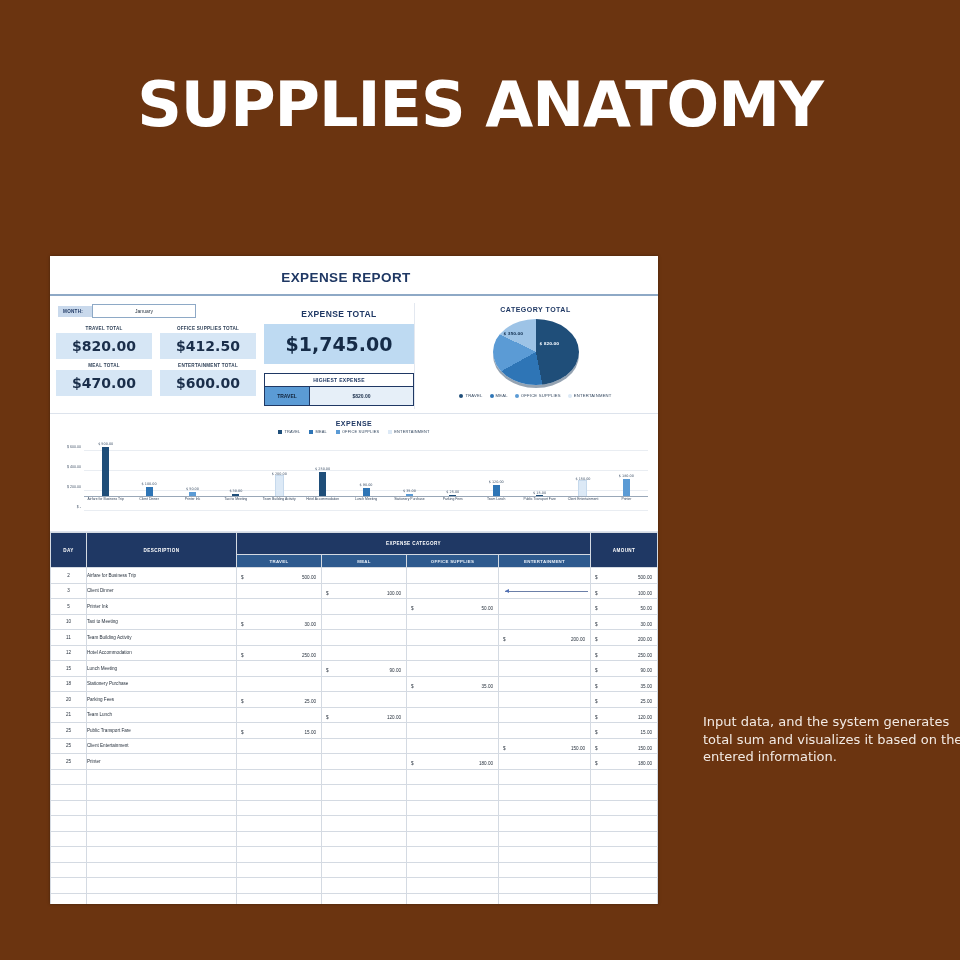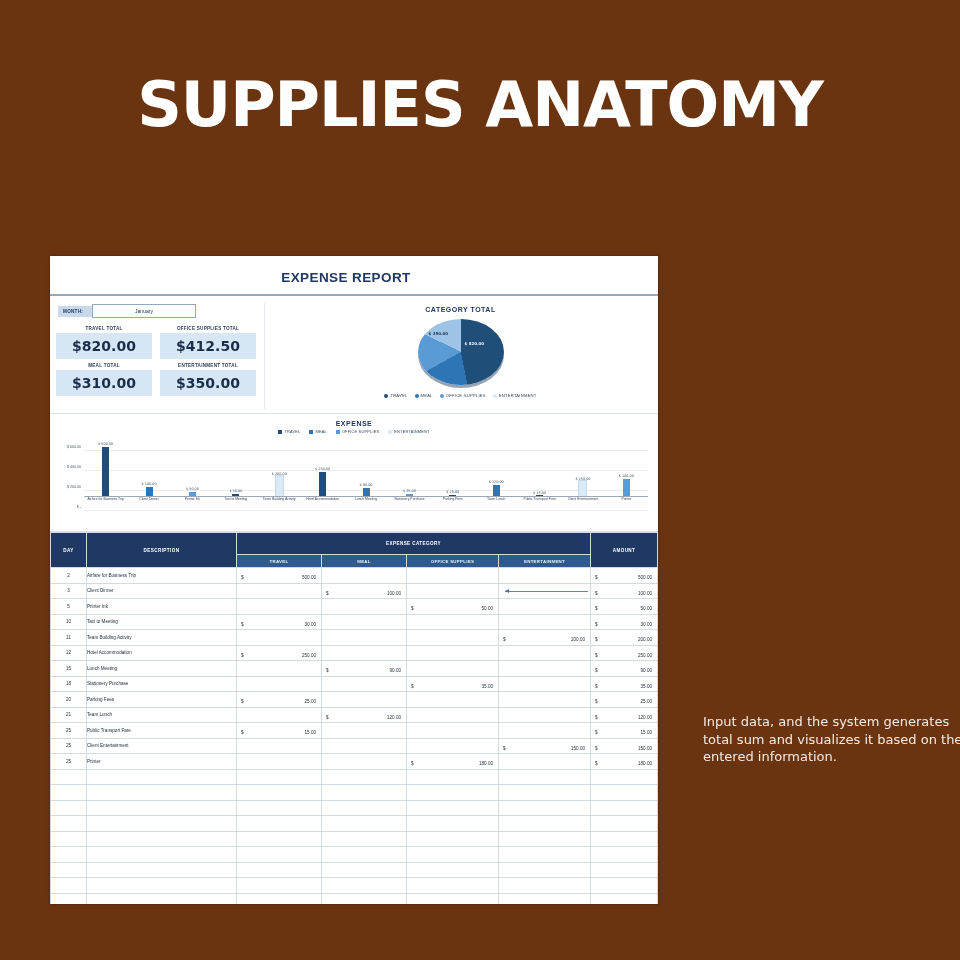--- a/index.html
+++ b/index.html
@@ -223,29 +223,40 @@
         <div class="kpi">
           <div class="kpi-lbl">TRAVEL TOTAL</div>
           <div class="kpi-val">$820.00</div>
         </div>
         <div class="kpi">
           <div class="kpi-lbl">OFFICE SUPPLIES TOTAL</div>
           <div class="kpi-val">$412.50</div>
         </div>
         <div class="kpi">
           <div class="kpi-lbl">MEAL TOTAL</div>
-          <div class="kpi-val">$310.00</div>
+          <div class="kpi-val">$470.00</div>
         </div>
         <div class="kpi">
           <div class="kpi-lbl">ENTERTAINMENT TOTAL</div>
-          <div class="kpi-val">$350.00</div>
+          <div class="kpi-val">$600.00</div>
         </div>
       </div>
     </div>
 
+    <div class="col-total">
+      <div class="tot-lbl">EXPENSE TOTAL</div>
+      <div class="tot-val">$1,745.00</div>
+      <div class="hi-box">
+        <div class="hi-head">HIGHEST EXPENSE</div>
+        <div class="hi-row">
+          <div class="hi-cat">TRAVEL</div>
+          <div class="hi-amt">$820.00</div>
+        </div>
+      </div>
+    </div>
 
     <div class="col-pie">
       <div class="pie-title">CATEGORY TOTAL</div>
       <div class="pie-wrap">
         <div class="pie"></div>
         <div class="pie-lbl a">$ 820.00</div>
         <div class="pie-lbl b">$ 350.00</div>
       </div>
       <div class="pie-legend">
         <span class="lg">

